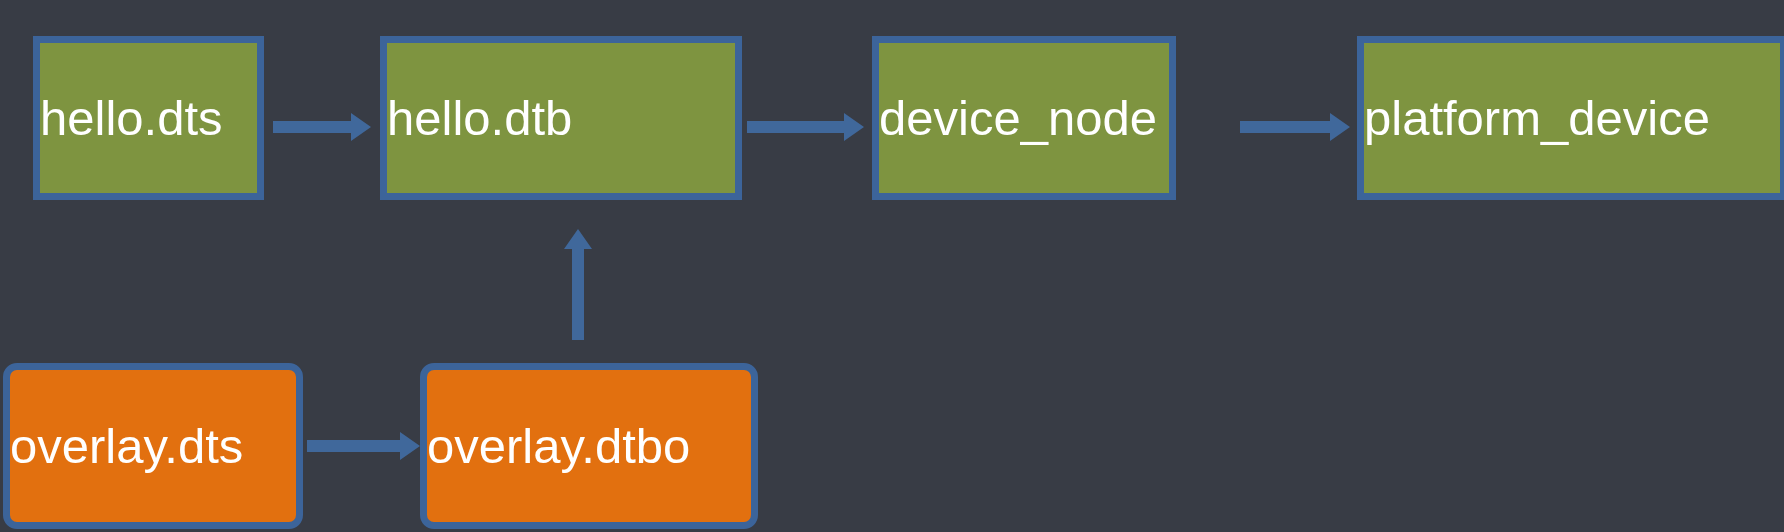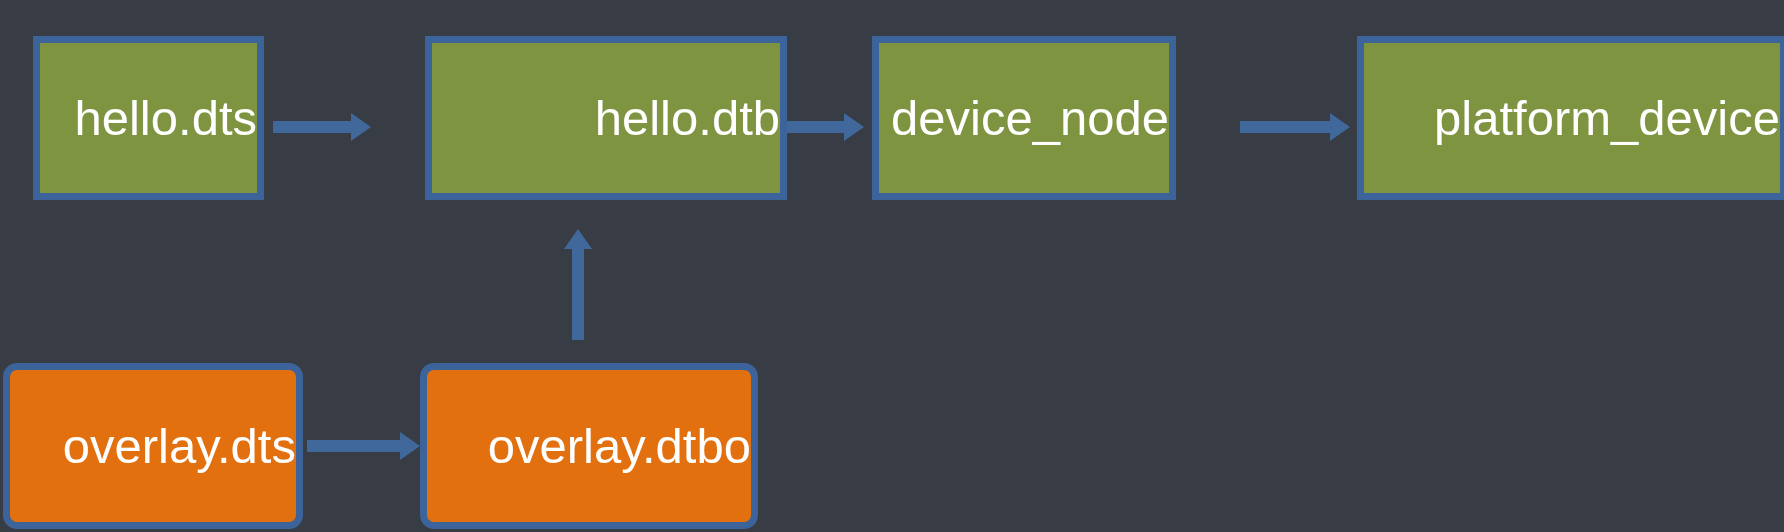--- a/index.html
+++ b/index.html
@@ -24,21 +24,21 @@
     left: 0; top: 0;
     width: 1784px; height: 532px;
   }
   .arrows polygon { fill: var(--arrow); }
   .node {
     position: absolute;
     box-sizing: border-box;
     border: 7px solid var(--node-border);
     display: flex;
     align-items: center;
-    justify-content: flex-end;
+    justify-content: flex-start;
     color: var(--text);
     font-size: 49px;
     line-height: 1;
     white-space: nowrap;
   }
   .node.green  { background: var(--node-green); }
   .node.orange { background: var(--node-orange); border-radius: 14px; }
 </style>
 </head>
 <body>
@@ -50,21 +50,21 @@
     <polygon points="747,121 844,121 844,113 864,127 844,141 844,133 747,133"></polygon>
     <polygon points="1240,121 1330,121 1330,113 1350,127 1330,141 1330,133 1240,133"></polygon>
     <polygon points="307,440 400,440 400,432 420,446 400,460 400,452 307,452"></polygon>
     <polygon points="572,340 572,249 564,249 578,229 592,249 584,249 584,340"></polygon>
   </svg>
 
   <div class="node green" style="left:33px;  top:36px;  width:231px; height:164px;">
     <span>hello.dts</span>
   </div>
 
-  <div class="node green" style="left:380px; top:36px;  width:362px; height:164px;margin-left:45px;">
+  <div class="node green" style="left:380px; top:36px;  width:362px; height:164px;">
     <span>hello.dtb</span>
   </div>
 
   <div class="node green" style="left:872px; top:36px;  width:304px; height:164px;">
     <span>device_node</span>
   </div>
 
   <div class="node green" style="left:1357px; top:36px; width:430px; height:164px;">
     <span>platform_device</span>
   </div>

